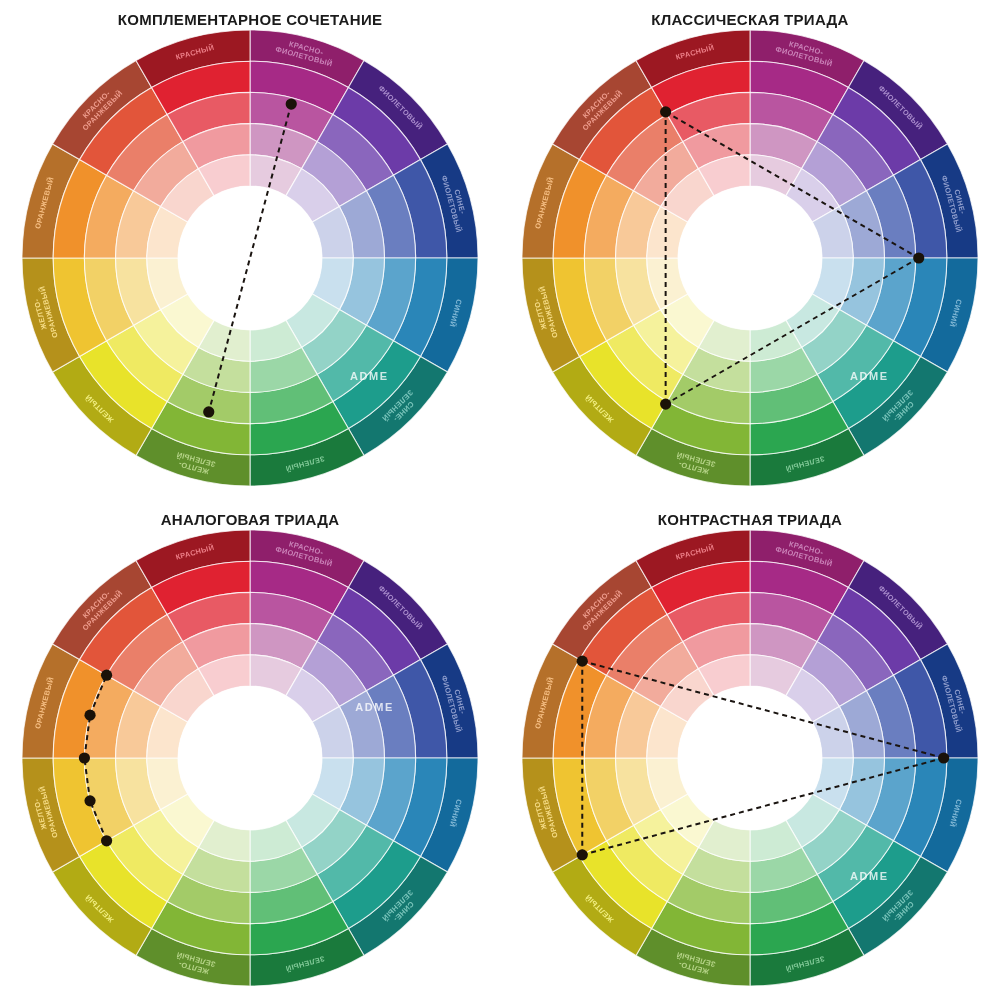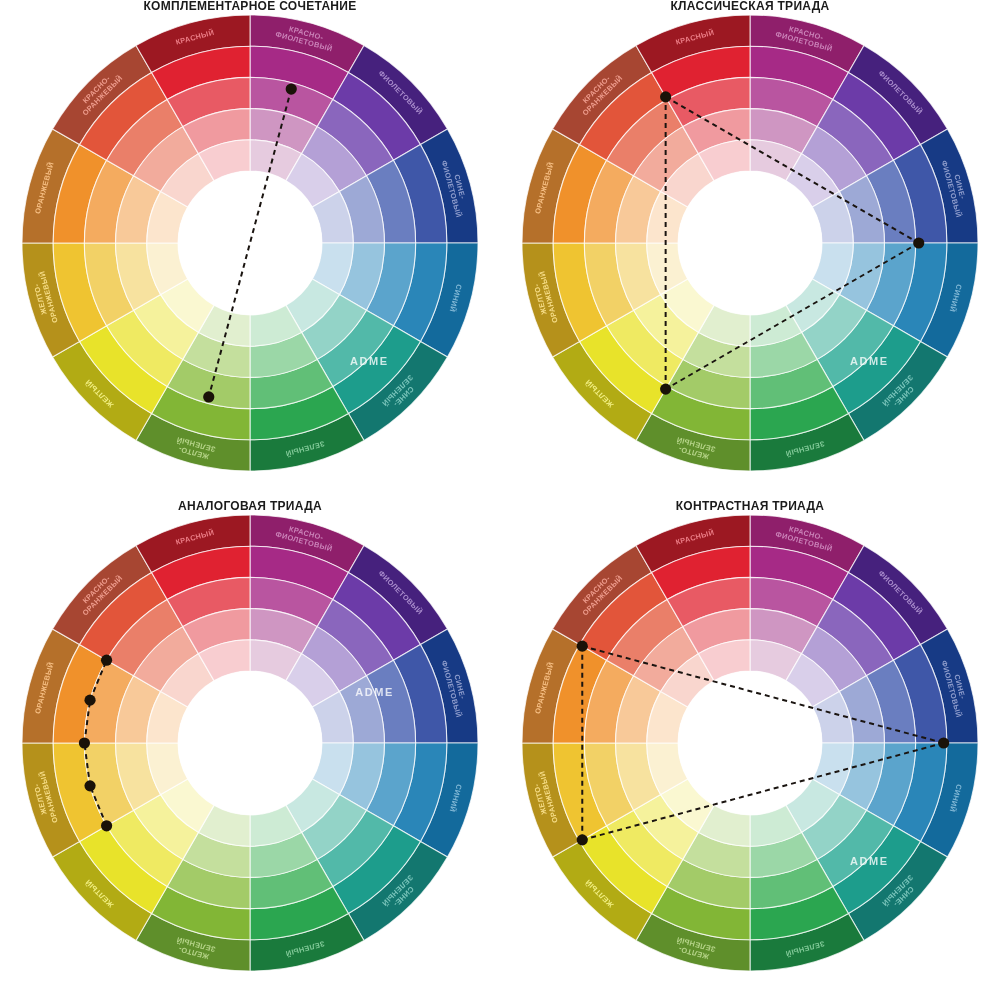--- a/index.html
+++ b/index.html
@@ -14,21 +14,22 @@
     display:grid;
     grid-template-columns:500px 500px;
     grid-template-rows:500px 500px;
   }
   .panel{
     position:relative;
     width:500px;height:500px;
     display:flex;flex-direction:column;align-items:center;
   }
   .panel-title{
-    font-size:12px;
+    margin-top:12px;
+    font-size:15px;
     font-weight:bold;
     letter-spacing:.3px;
     color:#1b1b1b;
     text-transform:uppercase;
     text-align:center;
     line-height:1;
   }
   .wheel-holder{
     position:relative;
     width:470px;height:470px;

